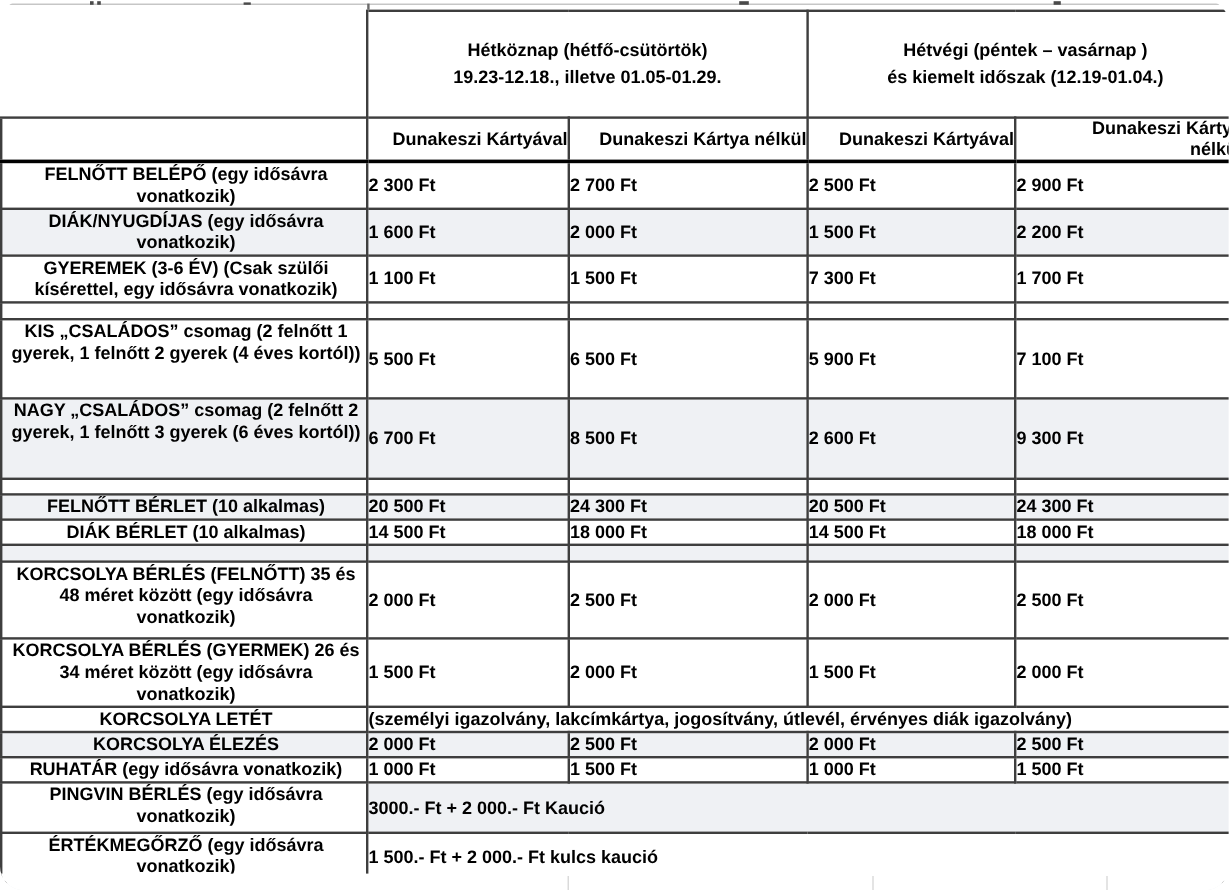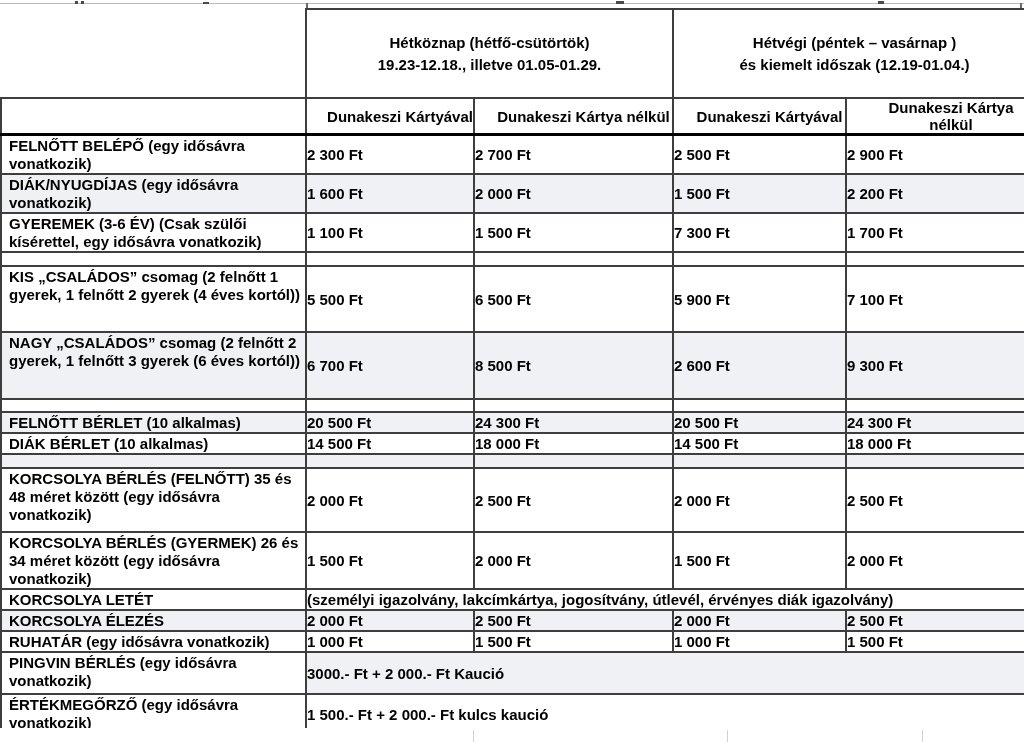--- a/index.html
+++ b/index.html
@@ -1,38 +1,38 @@
 <!DOCTYPE html>
 <html style="--band: #eff1f4; --border: #3e3e3e; --thick: #000000;"><head>
 <meta charset="utf-8">
 <style>
   html,body { margin:0; padding:0; background:#ffffff; }
   .page {
     position:relative; width:1024px; height:742px; overflow:hidden;
-    background:#fff; font-family:"Liberation Sans", sans-serif;
+    background:#fff; font-family:"Liberation Sans", sans-serif;border-radius:20px;
   }
   
   .top-sliver { position:absolute; top:0; left:0; width:1024px; height:8px; background:#fff; }
   .top-hairline { position:absolute; top:3px; left:0; width:1024px; height:1px; background:#b9b9b9; }
   .frag { position:absolute; background:#4a4a4a; }
 
   table.pricing {
     position:absolute; top:8px; left:0;
     width:1035px; table-layout:fixed; border-collapse:collapse;
   }
   td {
     border:2px solid var(--border,#3e3e3e);
     padding:0; font-weight:bold; color:#000;
     font-size:15px; overflow:hidden;
   }
   .corner-cell { border-left:none; border-top:none; background:#fff; }
   .subcorner-cell { background:#fff; }
   .group-cell { text-align:center; vertical-align:middle; line-height:22px; background:#fff; }
-  .subheader td { border-bottom:3px solid var(--thick,#000); text-align:center; height:26px; background:#fff;padding-left:20px; }
-  .label-cell { text-align:left; vertical-align:top; padding:1px 4px 0 7px; line-height:18px; }
+  .subheader td { border-bottom:3px solid var(--thick,#000); text-align:right; height:26px; background:#fff;padding-left:20px; }
+  .label-cell { text-align:center; vertical-align:top; padding:1px 4px 0 7px; line-height:18px; }
   .value-cell { text-align:left; vertical-align:middle; line-height:17px;margin-top:48px; }
   .shaded { background:var(--band,#eff1f4); }
 
   
   .bottom-strip { position:absolute; top:728px; left:0; width:1024px; height:14px; background:#fff; }
   .grid-line { position:absolute; top:2px; width:1px; height:12px; background:#d2d2d2; }
 </style>
 </head>
 <body>
 

